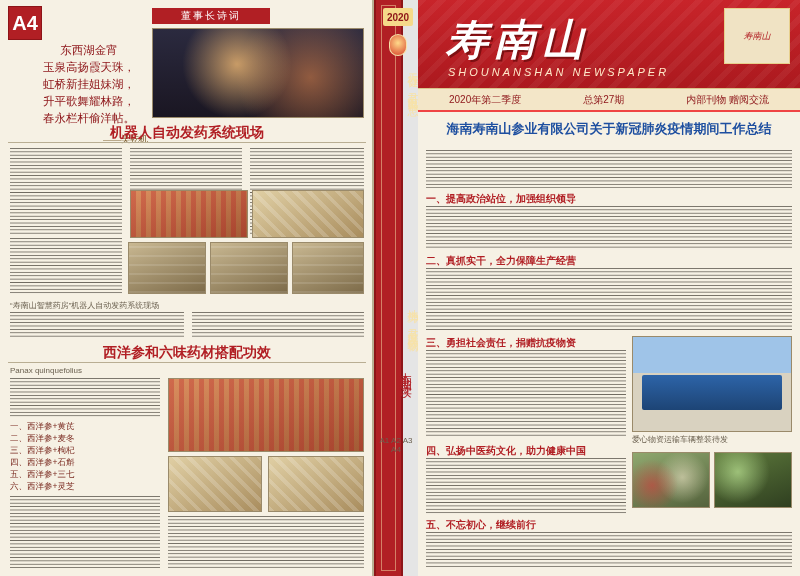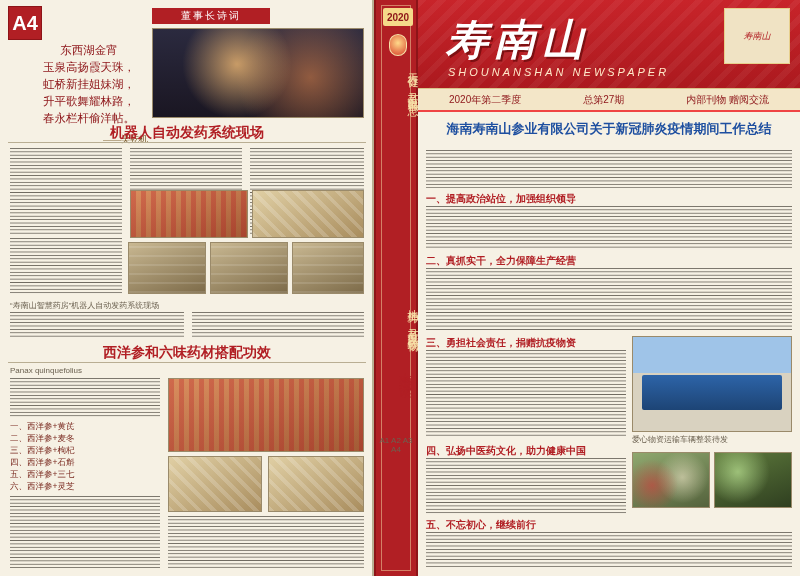--- a/index.html
+++ b/index.html
@@ -100,21 +100,21 @@
   .body-text {
     font-size:0; line-height:0; overflow:hidden;
     background-image:repeating-linear-gradient(180deg,
       #4a453c 0 1px, #4a453c 0 1px, transparent 1px 3.4px);
     background-size:100% 3.4px;
     opacity:.78;
   }
 
   
   .spine {
-    position:absolute; left:374px; top:0; width:44px; height:576px;
+    position:absolute; left:374px; top:0; width:29px; height:576px;
     background:#b11f24;
     border-left:2px solid #8d1418; border-right:2px solid #8d1418;
     color:#f7e2a8;
   }
   .spine-inner{
     position:absolute; left:5px; top:5px; right:5px; bottom:5px;
     border:1px solid rgba(247,226,168,.5);
   }
   .year-box{
     position:absolute; left:7px; top:8px; width:30px; height:18px;

